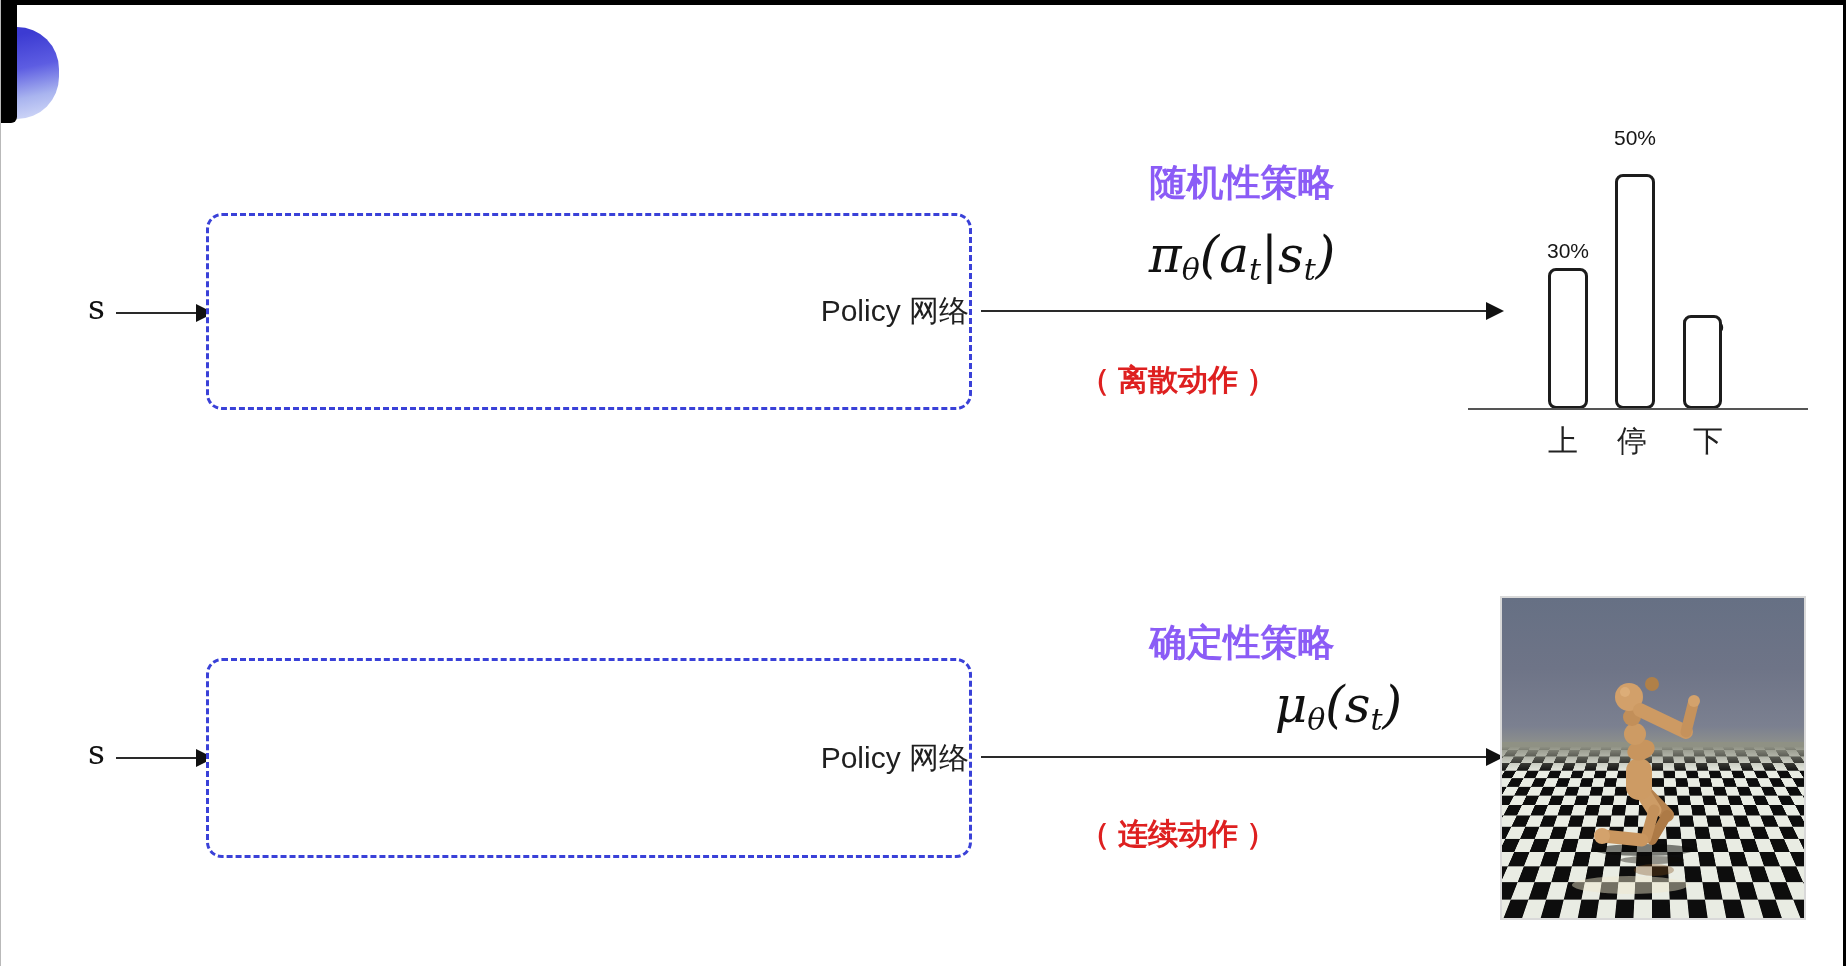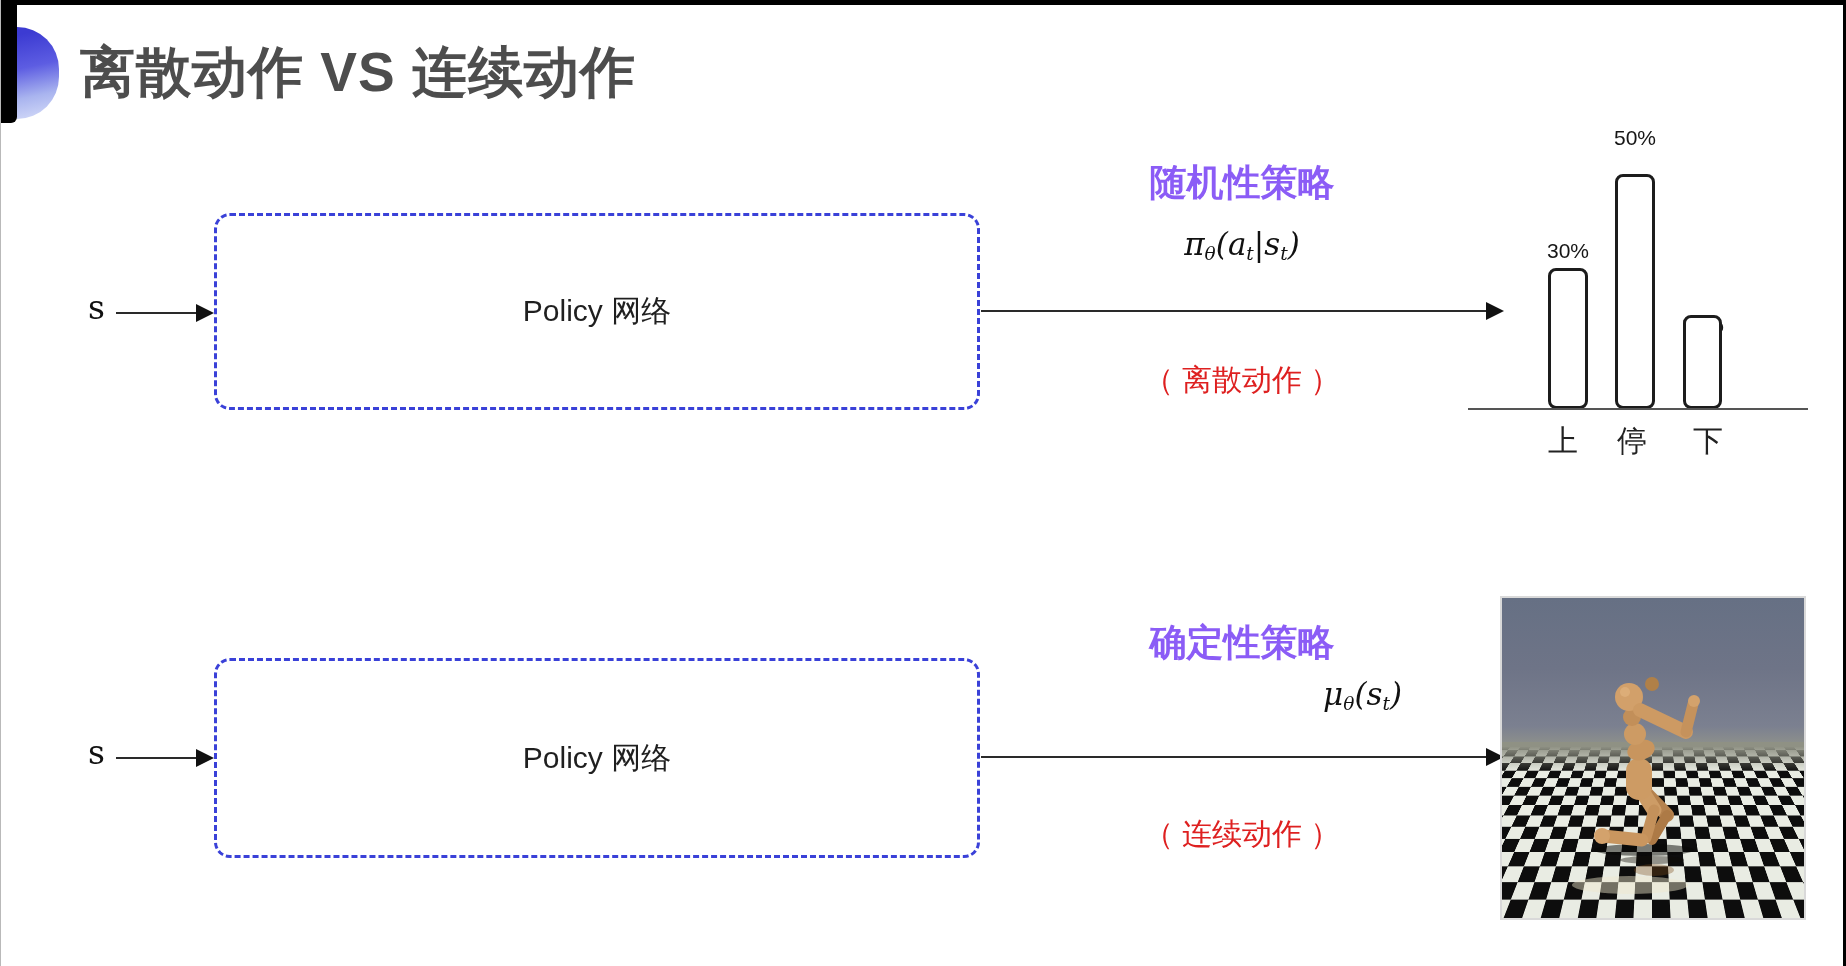--- a/index.html
+++ b/index.html
@@ -35,38 +35,38 @@
     position:absolute; right:-18px; top:-8px; width:0; height:0;
     border-left:18px solid #111;
     border-top:9px solid transparent; border-bottom:9px solid transparent;
   }
   .arrow-s1 { left:116px; top:312px; width:80px; }
   .arrow-s2 { left:116px; top:757px; width:80px; }
   .arrow-long1 { left:981px; top:310px; width:505px; }
   .arrow-long2 { left:981px; top:756px; width:505px; }
 
   .policy-box {
-    position:absolute; left:214px; width:766px;
+    position:absolute; left:206px; width:766px;
     border:3px dashed #3a41d8; border-radius:16px; background:#fff;
-    display:flex; align-items:center; justify-content:center;
+    display:flex; align-items:center; justify-content:flex-end;
   }
   .box1 { top:213px; height:197px; }
   .box2 { top:658px; height:200px; }
   .policy-box .box-label { font-size:30px; color:#1f1f1f; }
 
   
   .policy-type { position:absolute; left:1082px; width:320px; text-align:center;
                  font-size:37px; font-weight:700; color:#8b5cf6; }
   .pt1 { top:158px; } .pt2 { top:618px; }
   .formula { position:absolute; left:1082px; width:320px; text-align:center;
-             font-family:"DejaVu Serif", serif; font-style:italic; font-size:31px; color:#111; }
+             font-family:"DejaVu Serif", serif; font-style:italic; font-size:50px; color:#111; }
   .formula .sub { font-size:0.6em; vertical-align:-0.28em; }
   .fm1 { top:226px; } .fm2 { top:676px;text-align:right; }
-  .note { position:absolute; left:1072px; width:340px; text-align:center;
-          font-size:30px; font-weight:400; color:#de2020; white-space:nowrap; }
+  .note { position:absolute; left:1008px; width:340px; text-align:center;
+          font-size:30px; font-weight:700; color:#de2020; white-space:nowrap; }
   .nt1 { top:360px; } .nt2 { top:814px; }
 
   
   .chart-baseline { position:absolute; left:1468px; top:408px; width:340px; height:2px; background:#555; }
   .bar { position:absolute; border:3px solid #1c1c1c; border-radius:8px; background:#fff; }
   .bar-0 { left:1548px; width:40px; }
   .bar-1 { left:1615px; width:40px; }
   .bar-2 { left:1683px; width:39px; }
   .pct { position:absolute; width:80px; text-align:center; font-size:21px; color:#161616; }
   .pct-0 { left:1528px; top:232px;margin-top:7px; }
@@ -98,21 +98,20 @@
 <body>
 
 <div class="canvas">
 
   <div class="frame-top"></div>
   <div class="frame-corner"></div>
   <div class="frame-right"></div>
   <div class="frame-left"></div>
 
   <div class="accent"></div>
-  <div class="title">离散动作 VS 连续动作</div>
 
   <div class="s-label s1">s</div>
   <div class="arrow arrow-s1">
     <div class="head"></div>
   </div>
   <div class="policy-box box1">
     <div class="box-label">Policy 网络</div>
   </div>
   <div class="arrow arrow-long1">
     <div class="head"></div>

